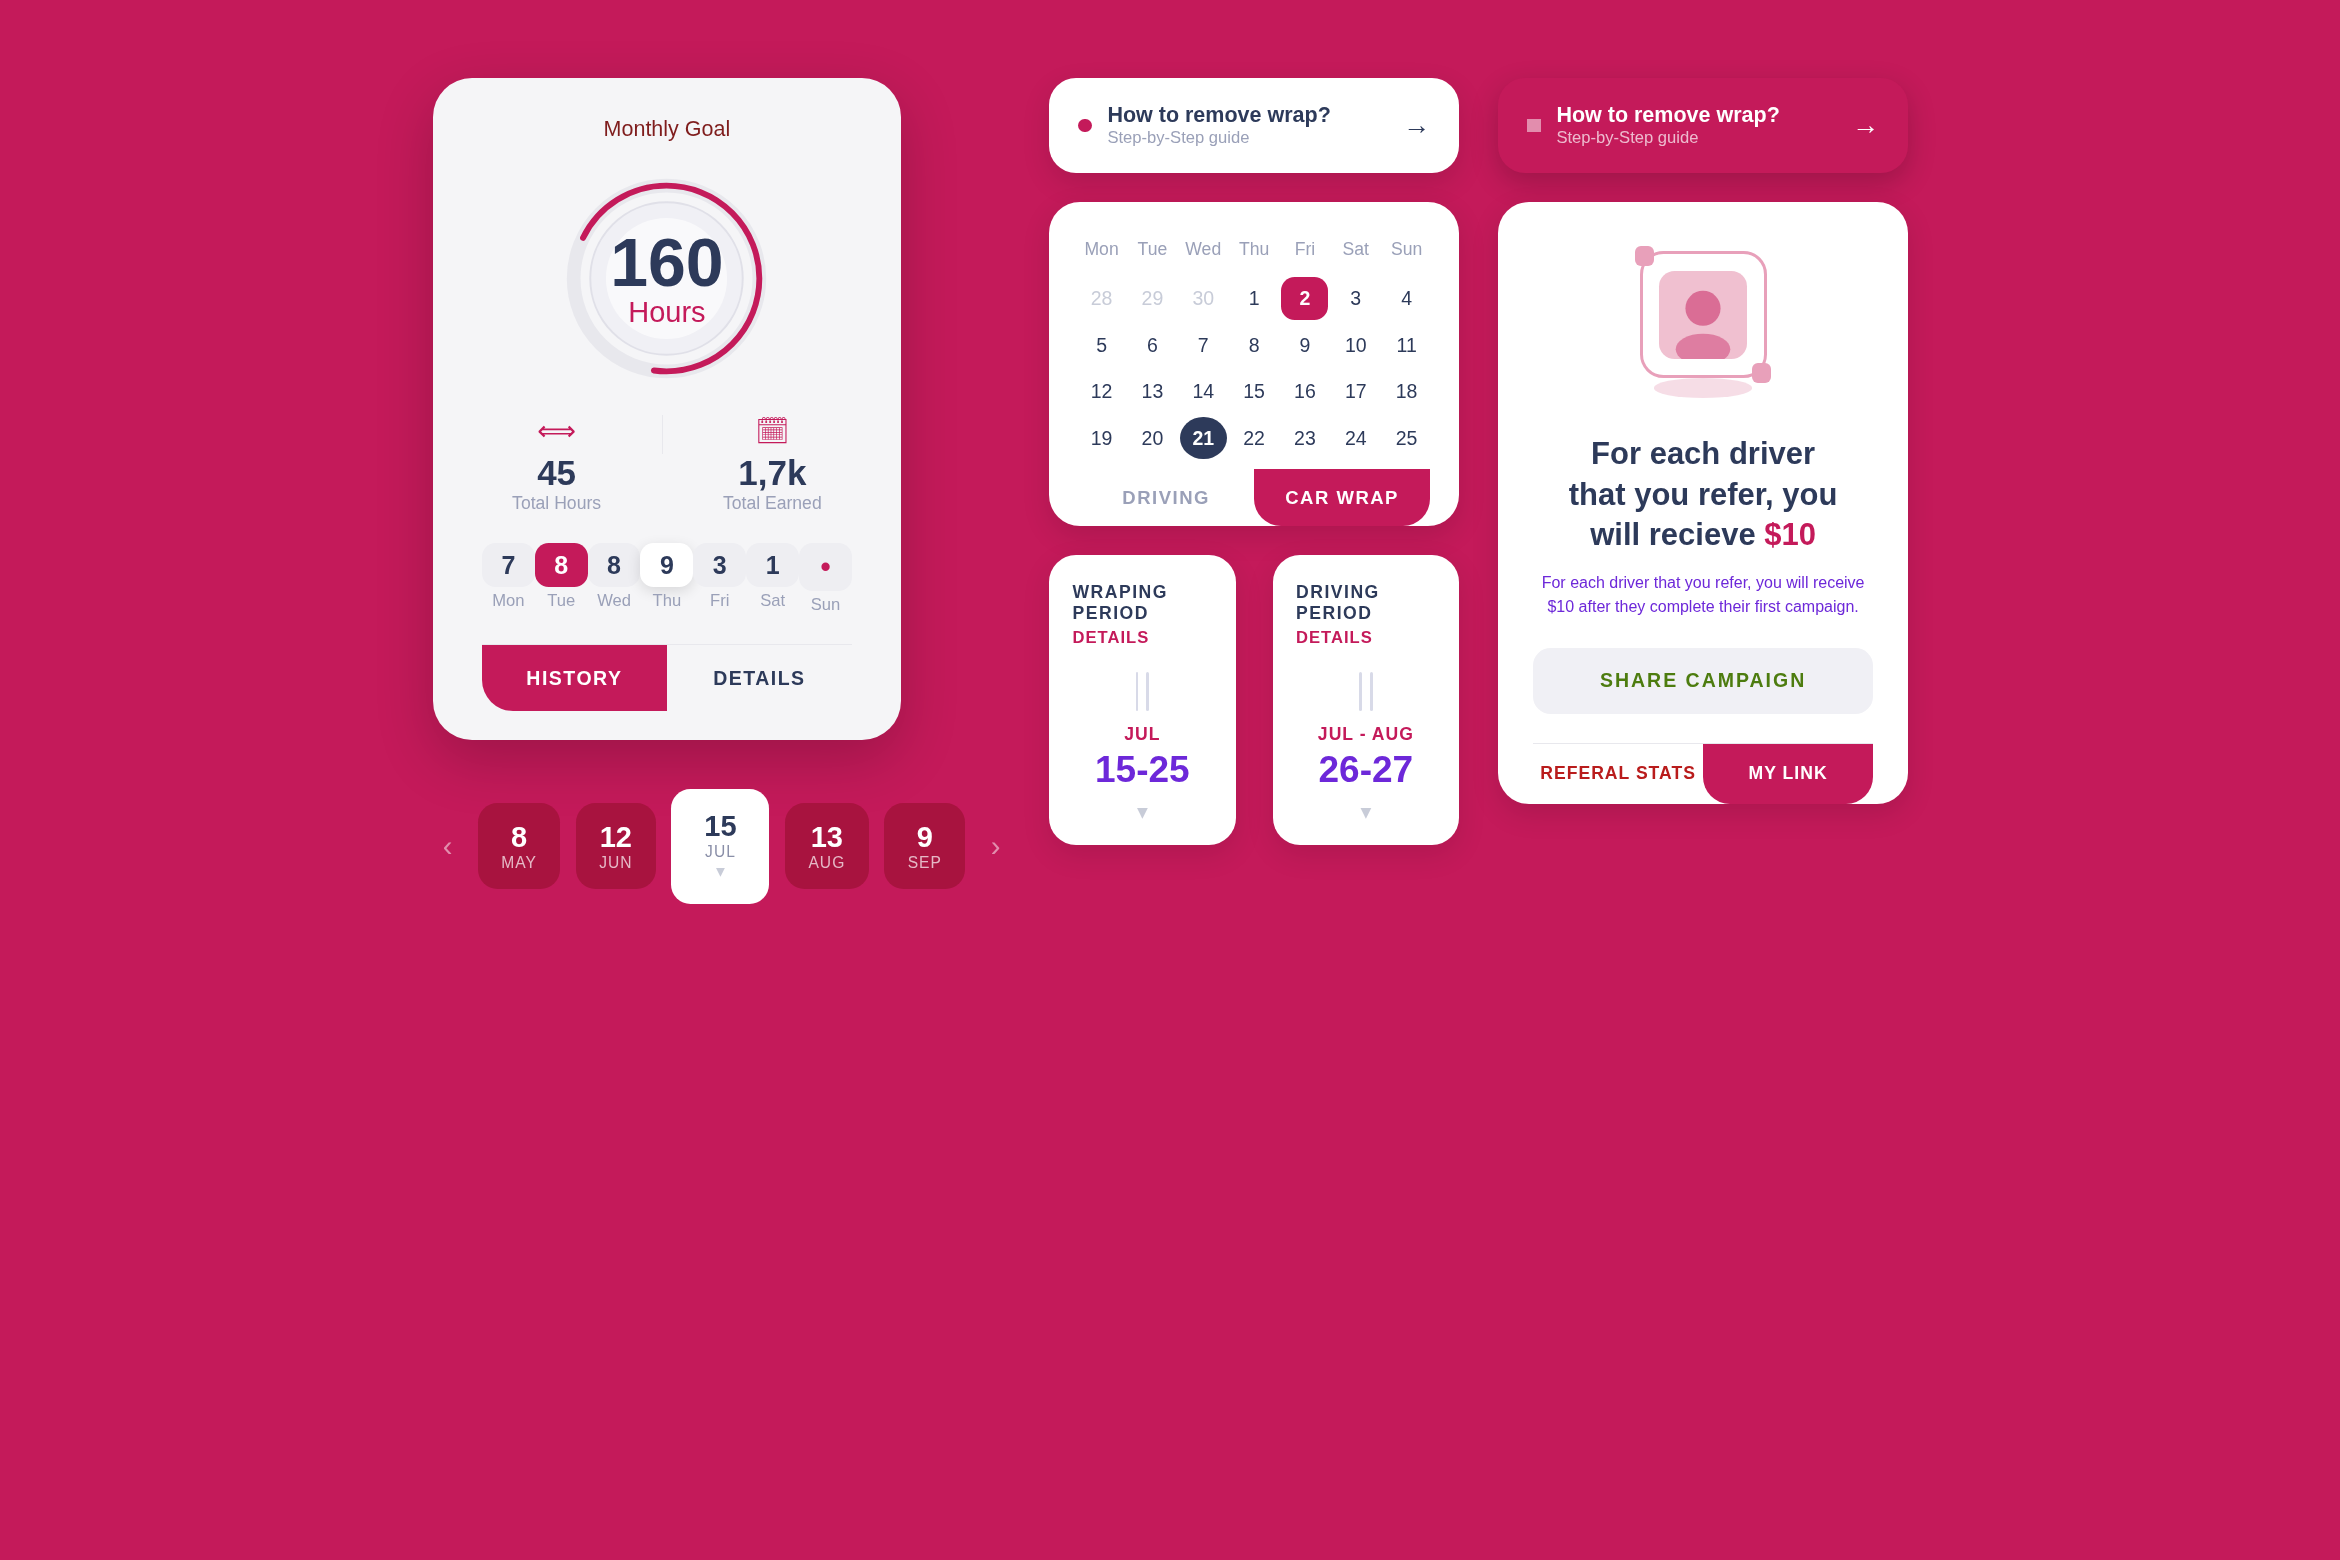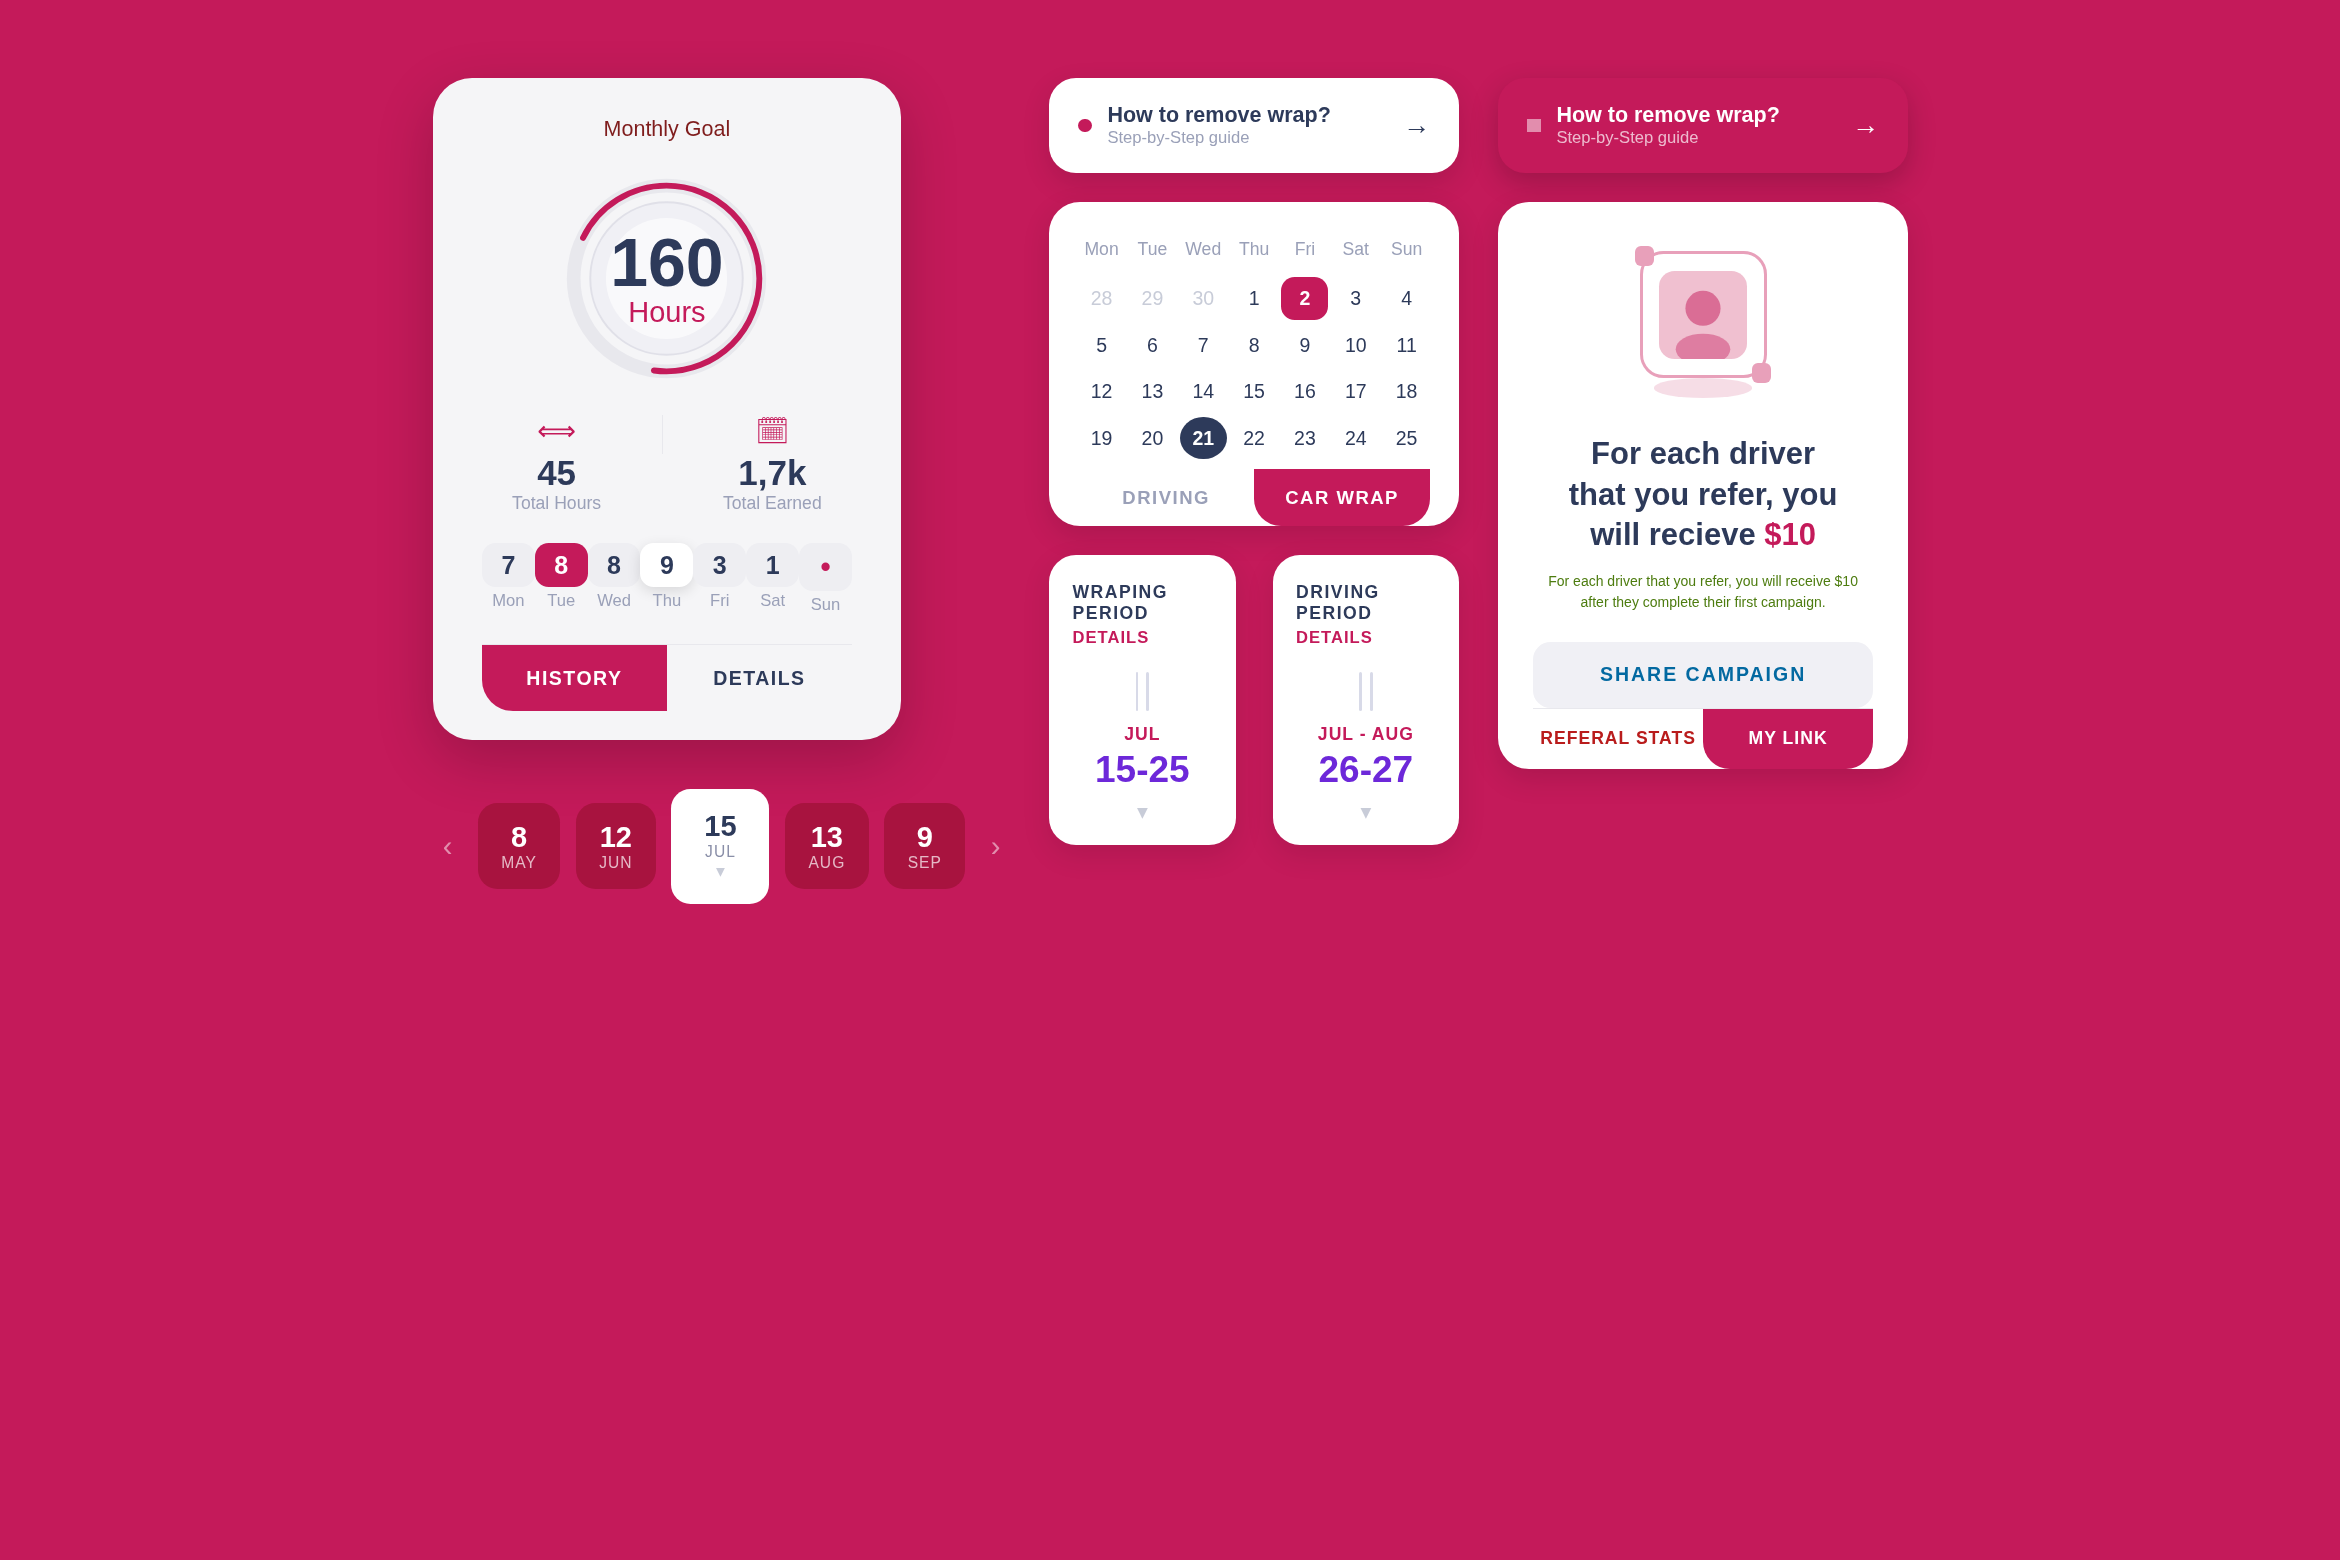--- a/index.html
+++ b/index.html
@@ -520,37 +520,38 @@
       text-align: center;
       line-height: 1.3;
       margin-bottom: 15.6px;
     }
 
     .referral-highlight {
       color: #c41a5a;
     }
 
     .referral-desc {
-      font-size: 14px;
-      color: #4d7c0f;
+      font-size: 16px;
+      color: #6d28d9;
       text-align: center;
       line-height: 1.5;
       margin-bottom: 29px;
     }
 
     .share-btn {
       background: #f0f0f5;
       border-radius: 17.6px;
       padding: 21.5px;
       text-align: center;
       font-size: 19.5px;
       font-weight: 700;
-      color: #0369a1;
+      color: #4d7c0f;
       letter-spacing: 2px;
       cursor: pointer;
+      margin-bottom: 29px;
     }
 
     .referral-tabs {
       display: flex;
       border-top: 1px solid #e8e8ed;
     }
 
     .referral-tab {
       flex: 1;
       padding: 19.5px 0;

